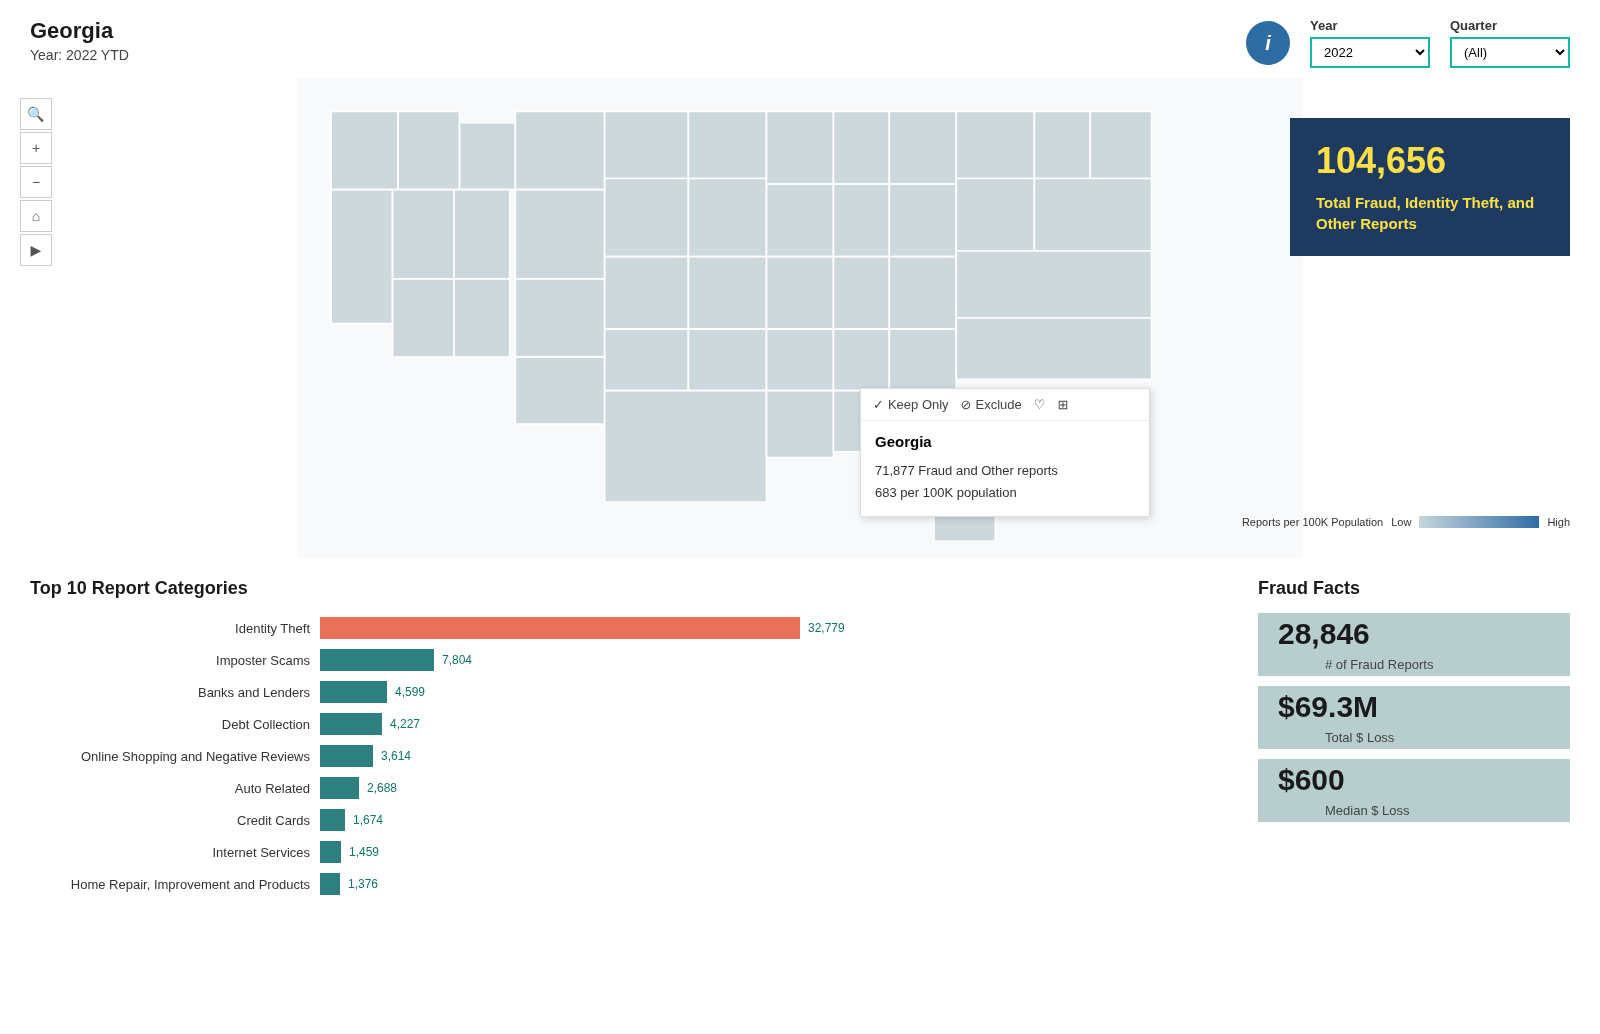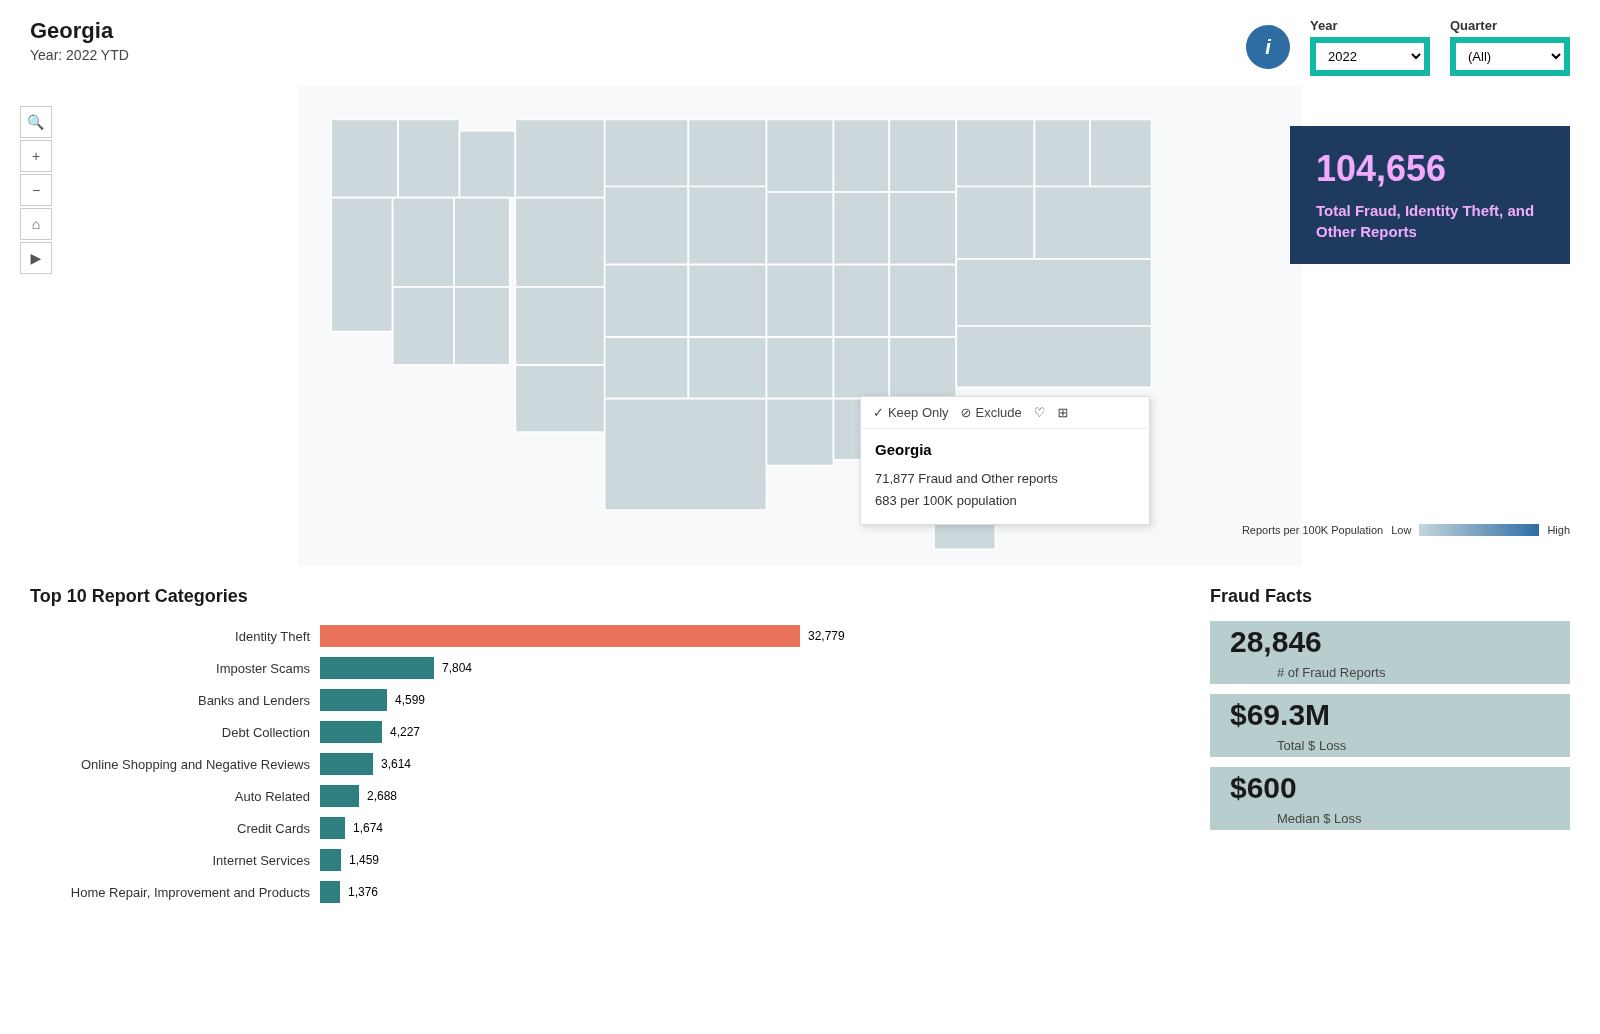--- a/index.html
+++ b/index.html
@@ -5,32 +5,32 @@
     * { box-sizing: border-box; margin: 0; padding: 0; }
     body { font-family: Arial, sans-serif; background: #fff; width: 1600px; min-height: 1034px; overflow-x: hidden; }
     
     .header { display: flex; justify-content: space-between; align-items: flex-start; padding: 18px 30px 10px 30px; }
     .header-title h1 { font-size: 22px; font-weight: bold; color: #1a1a1a; }
     .header-title p { font-size: 14px; color: #444; margin-top: 3px; }
     .header-controls { display: flex; align-items: center; gap: 20px; }
     .info-icon { width: 44px; height: 44px; background: #2e6da4; border-radius: 50%; display: flex; align-items: center; justify-content: center; color: white; font-weight: bold; font-size: 20px; font-style: italic; }
     .control-group { display: flex; flex-direction: column; gap: 4px; }
     .control-group label { font-size: 13px; font-weight: bold; color: #333; }
-    .control-group select { width: 120px; padding: 5px 8px; border: 6px solid #14b8a6; font-size: 13px; background: white; cursor: pointer; }
+    .control-group select { width: 120px; padding: 5px 8px; border: 2px solid #14b8a6; font-size: 13px; background: white; cursor: pointer; }
 
     .map-section { position: relative; width: 100%; height: 480px; background: #fff; }
     
     .map-container { position: relative; width: 100%; height: 100%; }
     
     .map-controls { position: absolute; left: 20px; top: 20px; display: flex; flex-direction: column; gap: 2px; z-index: 10; }
     .map-btn { width: 32px; height: 32px; background: white; border: 1px solid #ccc; display: flex; align-items: center; justify-content: center; cursor: pointer; font-size: 14px; color: #555; }
 
     .usa-map-svg { width: 100%; height: 100%; }
 
-    .stats-card { position: absolute; right: 30px; top: 40px; background: #1e3a5f; color: #f0abfc; padding: 22px 26px; width: 280px; }
+    .stats-card { position: absolute; right: 30px; top: 40px; background: #1e3a5f; color: #fde047; padding: 22px 26px; width: 280px; }
     .stats-card .big-number { font-size: 36px; font-weight: bold; margin-bottom: 10px; }
     .stats-card .description { font-size: 15px; font-weight: 600; line-height: 1.4; }
 
     .legend { position: absolute; right: 30px; bottom: 30px; display: flex; align-items: center; gap: 8px; font-size: 12px; color: #333; }
     .legend-label { font-size: 11px; }
     .legend-bar { width: 120px; height: 12px; background: linear-gradient(to right, #c5d5dc, #2e6da4); }
 
     .tooltip { position: absolute; left: 860px; top: 310px; background: white; border: 1px solid #ddd; padding: 0; width: 290px; box-shadow: 2px 2px 8px rgba(0,0,0,0.15); z-index: 20; }
     .tooltip-actions { display: flex; align-items: center; gap: 12px; padding: 8px 12px; border-bottom: 1px solid #eee; font-size: 13px; color: #444; }
     .tooltip-actions span { cursor: pointer; display: flex; align-items: center; gap: 4px; }
@@ -43,23 +43,23 @@
     .chart-section { flex: 1; }
     .chart-section h2 { font-size: 18px; font-weight: bold; margin-bottom: 18px; color: #1a1a1a; }
     
     .bar-chart { display: flex; flex-direction: column; gap: 10px; }
     .bar-row { display: flex; align-items: center; gap: 10px; justify-content: space-between; }
     .bar-label { width: 280px; font-size: 13px; color: #333; text-align: right; flex-shrink: 0; }
     .bar-wrapper { display: flex; align-items: center; gap: 8px; flex: 1; }
     .bar { height: 22px; min-width: 2px; }
     .bar.orange { background: #e8735a; }
     .bar.teal { background: #2e8080; }
-    .bar-value { font-size: 12px; color: #000000; white-space: nowrap; }
-
-    .fraud-facts { width: 360px; flex-shrink: 0; }
+    .bar-value { font-size: 12px; color: #0f766e; white-space: nowrap; }
+
+    .fraud-facts { width: 312px; flex-shrink: 0; }
     .fraud-facts h2 { font-size: 18px; font-weight: bold; margin-bottom: 14px; color: #1a1a1a; }
     .fact-card { background: #b8cece; padding: 4px 20px; margin-bottom: 10px; }
     .fact-card .fact-number { font-size: 30px; font-weight: bold; color: #1a1a1a; margin-bottom: 6px; }
     .fact-card .fact-label { font-size: 13px; color: #444; margin-left: 47px; }
   </style>
 </head>
 <body>
 
 <div class="header">
   <div class="header-title">

